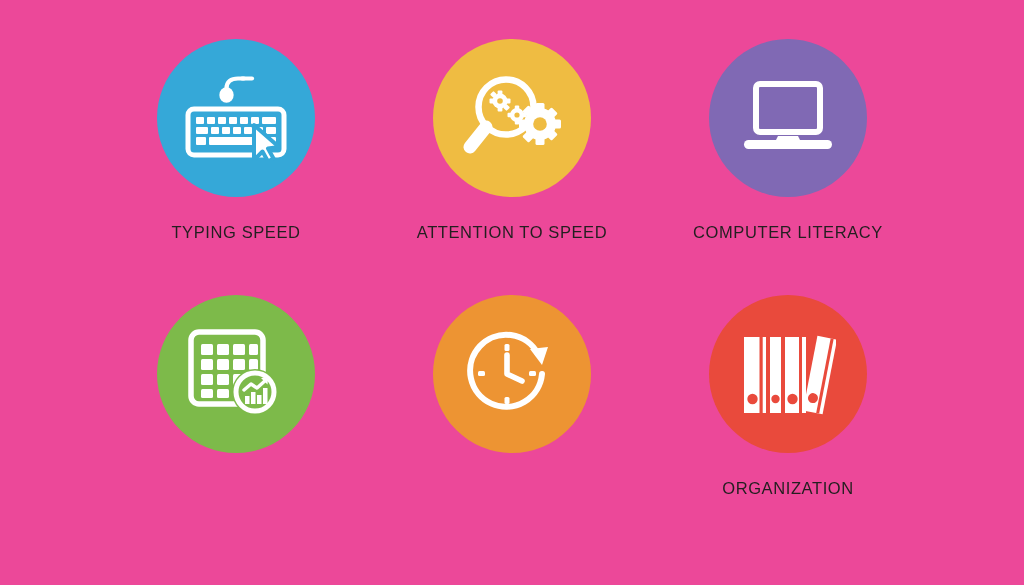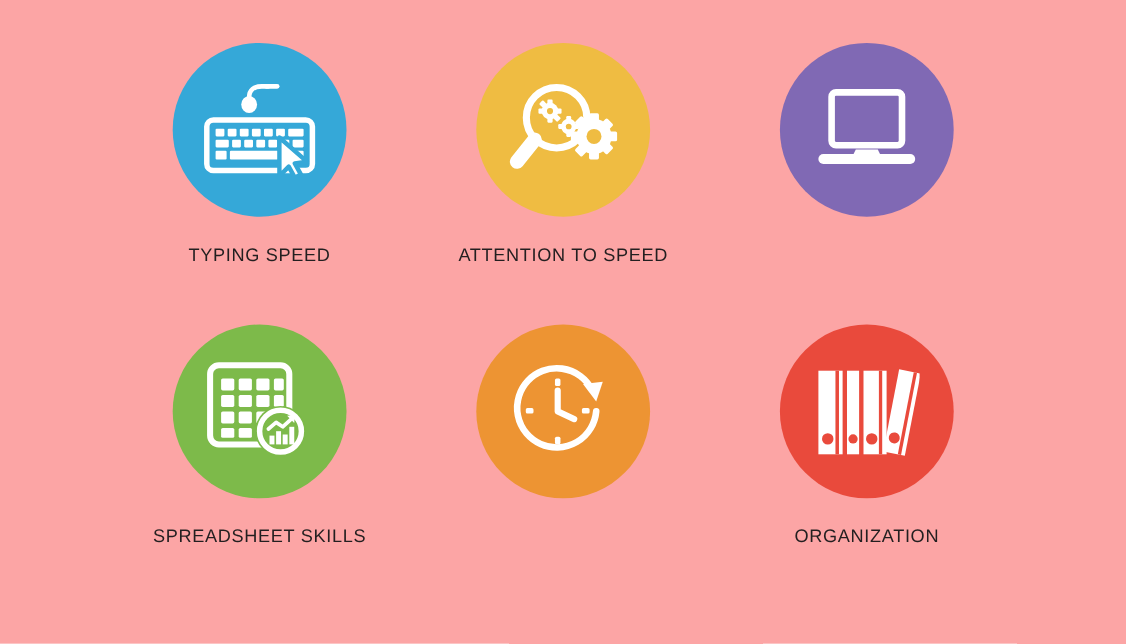--- a/index.html
+++ b/index.html
@@ -14,21 +14,21 @@
   body {
     background: #fdfdfc;
     font-family: "Liberation Sans", sans-serif;
     -webkit-font-smoothing: antialiased;
   }
 
   .board {
     position: relative;
     width: 1024px;
     height: 585px;
-    background: #fca5a5;
+    background: #ec4899;
     display: flex;
     align-items: center;
     justify-content: center;
   }
 
   .grid {
     display: grid;
     grid-template-columns: repeat(3, 276px);
     grid-template-rows: repeat(2, 256px);
     column-gap: 0px;
@@ -178,20 +178,21 @@
           <svg width="100" height="76" viewBox="0 0 100 76" fill="none">
 
             <rect x="18" y="4" width="64" height="48" rx="4" ry="4" stroke="#ffffff" stroke-width="6" fill="none"></rect>
 
             <path d="M40 56 L60 56 L63 62 L37 62 Z" fill="#ffffff"></path>
 
             <rect x="6" y="60" width="88" height="9" rx="4.5" fill="#ffffff"></rect>
           </svg>
         </span>
       </div>
+      <div class="caption" style="color: rgb(35, 31, 32);">COMPUTER LITERACY</div>
     </div>
 
     <div class="cell">
       <div class="disc" style="background: rgb(125, 186, 74);">
         <span>
           <svg width="98" height="92" viewBox="0 0 98 92" fill="none">
 
             <rect x="4" y="4" width="72" height="72" rx="8" ry="8" stroke="#ffffff" stroke-width="5.5" fill="none"></rect>
 
             <g fill="#ffffff">
@@ -222,21 +223,20 @@
               <rect x="64" y="64" width="4.5" height="12"></rect>
               <rect x="70" y="67" width="4.5" height="9"></rect>
               <rect x="76" y="60" width="4.5" height="16"></rect>
             </g>
 
             <path d="M57 62 L64 56 L70 60 L80 51" stroke="#ffffff" stroke-width="3.4" fill="none" stroke-linecap="round" stroke-linejoin="round"></path>
             <path d="M74 50 L81 49.5 L80.5 56.5 Z" fill="#ffffff"></path>
           </svg>
         </span>
       </div>
-      <div class="caption" style="color: rgb(35, 31, 32);">SPREADSHEET SKILLS</div>
     </div>
 
     <div class="cell">
       <div class="disc" style="background: rgb(237, 148, 51);">
         <span>
           <svg width="96" height="92" viewBox="0 0 96 92" fill="none">
 
             <path d="M74 26 A36 36 0 1 0 78 46" stroke="#ffffff" stroke-width="6" fill="none" stroke-linecap="round"></path>
 
             <path d="M66 21 L84 19 L78 37 Z" fill="#ffffff"></path>

